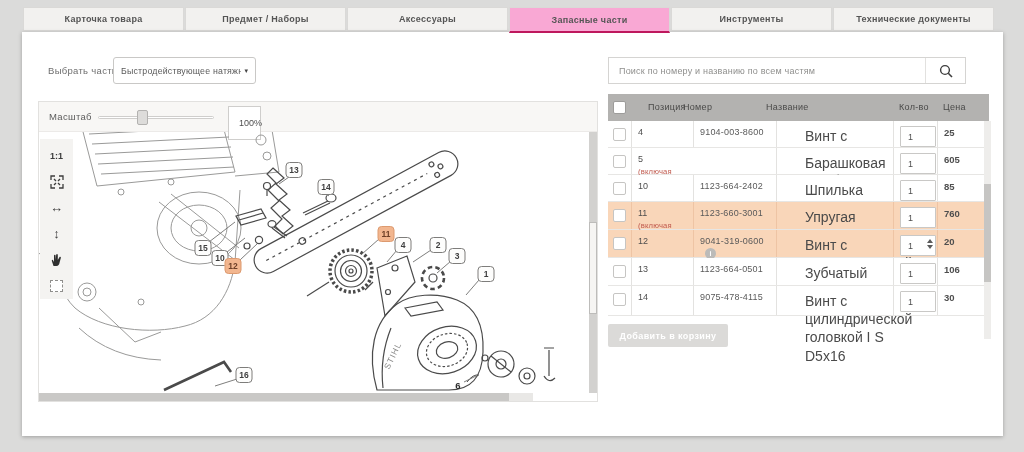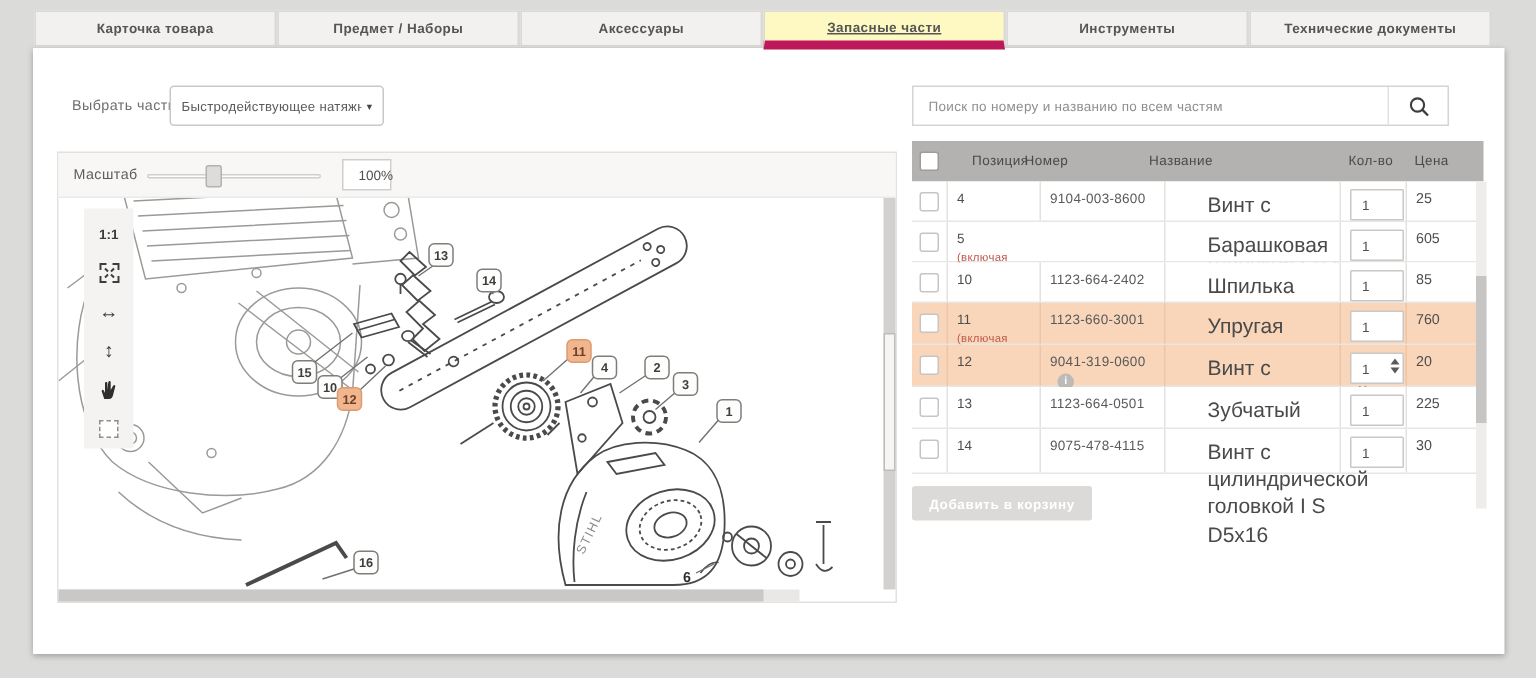--- a/index.html
+++ b/index.html
@@ -11,21 +11,21 @@
     -webkit-font-smoothing:antialiased;
   }
   
   .tab{
     position:absolute;top:7px;height:24px;width:161px;
     background:#f2f1ef;border:1px solid #dad9d7;
     font-size:9px;font-weight:bold;letter-spacing:.3px;color:#555;
     display:flex;align-items:center;justify-content:center;cursor:pointer;
     box-sizing:border-box;
   }
-  .tab.active{background:#fef9c3;height:26px;border-bottom:6px solid #be185d;z-index:5;text-decoration:underline;}
+  .tab.active{background:#f9a8d4;height:26px;border-bottom:2px solid #be185d;z-index:5;}
   
   .panel{
     position:absolute;left:22px;top:32px;width:981px;height:404px;background:#fff;
     box-shadow:0 1px 4px rgba(0,0,0,.28);z-index:2;
   }
   .panel *{box-sizing:border-box;}
   
   .sel-label{position:absolute;left:26px;top:33px;font-size:9.5px;color:#6e6e6e;letter-spacing:.3px;}
   .dropdown{
     position:absolute;left:91px;top:25px;width:143px;height:27px;
@@ -36,24 +36,24 @@
   .dropdown .chev{font-size:7px;color:#444;margin-left:3px;}
   
   .viewer{
     position:absolute;left:16px;top:69px;width:560px;height:301px;
     border:1px solid #e2e1df;background:#fff;
   }
   .scale-row{position:absolute;left:0;top:0;width:558px;height:30px;background:#f8f7f5;border-bottom:1px solid #eceae8;}
   .scale-label{position:absolute;left:10px;top:9px;font-size:9.5px;color:#5c5c5c;letter-spacing:.3px;}
   .slider-track{position:absolute;left:59px;top:14px;width:116px;height:3px;background:#fff;border:1px solid #cfcecc;border-radius:2px;cursor:pointer;}
   .slider-thumb{position:absolute;left:38px;top:-7px;width:11px;height:15px;background:#dddcda;border:1px solid #b3b2b0;border-radius:2px;cursor:pointer;}
-  .scale-box{position:absolute;left:189px;top:4px;width:33px;height:21px;border:1px solid #cfcecc;background:#fff;
+  .scale-box{position:absolute;left:189px;top:4px;width:33px;height:34px;border:1px solid #cfcecc;background:#fff;
     font-size:9px;color:#4e4e4e;display:flex;align-items:center;justify-content:center;padding-left:12px;}
   .vtoolbar{position:absolute;left:1px;top:37px;width:33px;height:160px;background:#f4f3f1;
-    display:flex;flex-direction:column;align-items:center;padding-top:8px;gap:9px;z-index:4;margin-left:16px;}
+    display:flex;flex-direction:column;align-items:center;padding-top:8px;gap:9px;z-index:4;}
   .vt-item{width:18px;height:17px;display:flex;align-items:center;justify-content:center;
     font-size:10px;color:#3c3c3c;cursor:pointer;}
   .vt-item.txt{font-size:9px;font-weight:bold;}
   .vt-item.arrow{font-size:13px;}
   .marquee{width:13px;height:12px;border:1px dashed #8f8e8c;background:#fff;}
   .stage{position:absolute;left:0;top:30px;width:558px;height:262px;overflow:hidden;}
   .badge{
     position:absolute;transform:translate(-50%,-50%);
     min-width:17px;height:16px;padding:0 2px;border-radius:4px;
     background:#fdfdfc;border:1px solid #7e7d7b;
@@ -86,21 +86,21 @@
   .trow.hl{background:#f9d6b9;}
   .cb{position:absolute;left:5px;top:7px;width:13px;height:13px;background:#fff;border:1px solid #c6c5c3;border-radius:2px;cursor:pointer;}
   .thead .cb{top:7px;border-color:#9d9c9a;}
   .cell{position:absolute;top:0;height:100%;padding:6px 0 0 6px;}
   .cell.vline{border-left:1px solid #e3e2e0;}
   .trow.hl .cell.vline{border-left-color:#eec4a4;}
   .c-pos{left:23px;width:46px;}
   .c-num{left:69px;width:83px;letter-spacing:.2px;color:#5a5a5a;margin-left:16px;}
   .c-nam{left:168px;width:133px;font-size:14px;line-height:1.3;color:#4a4a4a;padding-right:8px;padding-left:28px;}
   .c-qty{left:285px;width:44px;}
-  .c-prc{left:329px;width:52px;font-size:9.5px;}
+  .c-prc{left:329px;width:52px;font-size:9.5px;font-weight:bold;}
   .note{display:block;font-size:7.6px;color:#c05a4e;margin-top:3px;letter-spacing:.2px;}
   .qwrap{position:relative;display:inline-block;margin-top:-1px;}
   .qwrap input{
     width:36px;height:21px;border:1px solid #c9c8c6;background:#fff;border-radius:1px;
     font-family:"Liberation Sans",sans-serif;font-size:9px;color:#4e4e4e;padding:0 0 0 7px;outline:none;
   }
   .spin{position:absolute;right:3px;top:4px;display:flex;flex-direction:column;gap:2px;cursor:pointer;}
   .spin .up{width:0;height:0;border-left:3px solid transparent;border-right:3px solid transparent;border-bottom:4px solid #5a5a5a;}
   .spin .dn{width:0;height:0;border-left:3px solid transparent;border-right:3px solid transparent;border-top:4px solid #5a5a5a;}
   .info-i{
@@ -372,21 +372,21 @@
             </span></span></div>
       <div class="cell vline c-prc">20</div>
     </div>
 
     <div class="trow" style="top:164px;height:28px">
       <span class="cb"></span>
       <div class="cell vline c-pos"><span>13</span></div>
       <div class="cell vline c-num"><span>1123-664-0501</span></div>
       <div class="cell vline c-nam">Зубчатый упор</div>
       <div class="cell vline c-qty"><span class="qwrap"><input value="1" style=""></span></div>
-      <div class="cell vline c-prc">225</div>
+      <div class="cell vline c-prc">106</div>
     </div>
 
     <div class="trow" style="top:192px;height:30px">
       <span class="cb"></span>
       <div class="cell vline c-pos"><span>14</span></div>
       <div class="cell vline c-num"><span>9075-478-4115</span></div>
       <div class="cell vline c-nam">Винт с цилиндрической головкой I S D5x16</div>
       <div class="cell vline c-qty"><span class="qwrap"><input value="1" style=""></span></div>
       <div class="cell vline c-prc">30</div>
     </div>

